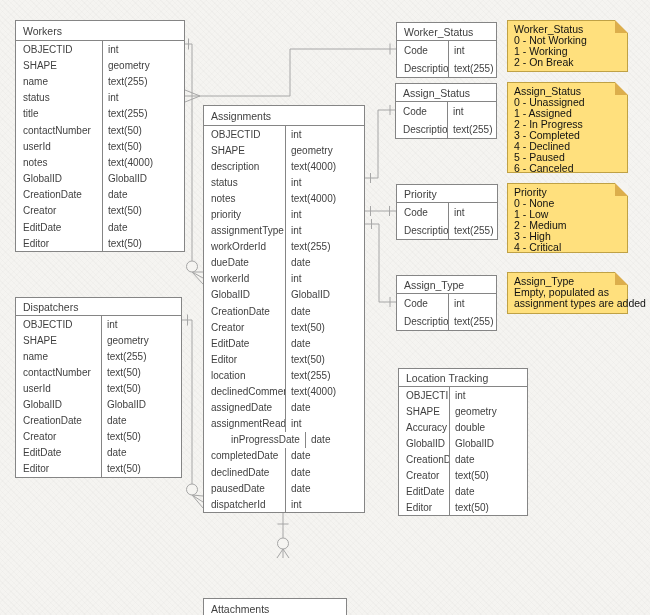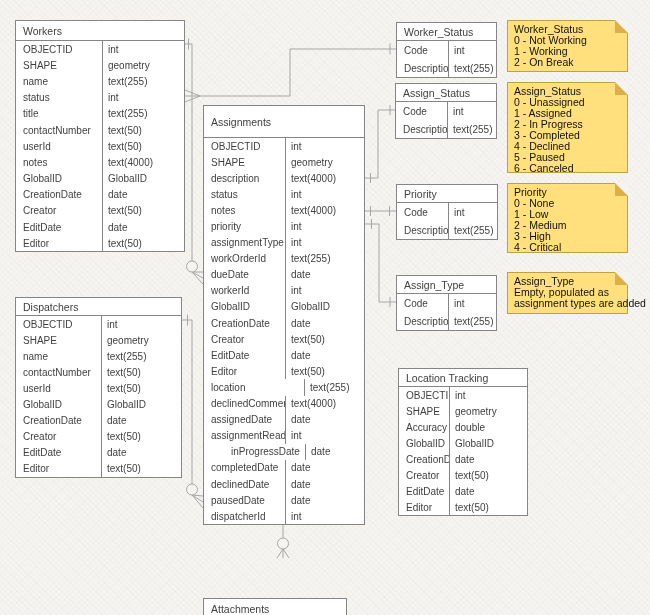--- a/index.html
+++ b/index.html
@@ -190,21 +190,21 @@
           <div class="field-name" style="width: 85px;">EditDate</div>
           <div class="field-type">date</div>
         </div>
         <div class="field-row" style="height: 16.1px;">
           <div class="field-name" style="width: 85px;">Editor</div>
           <div class="field-type">text(50)</div>
         </div>
       </div>
     </div>
     <div class="entity-table" style="left: 203px; top: 105px; width: 162px;">
-      <div class="entity-title" style="height: 32px;">Assignments</div>
+      <div class="entity-title" style="height: 20px;">Assignments</div>
       <div class="entity-body">
         <div class="field-row" style="height: 16.1px;">
           <div class="field-name" style="width: 81px;">OBJECTID</div>
           <div class="field-type">int</div>
         </div>
         <div class="field-row" style="height: 16.1px;">
           <div class="field-name" style="width: 81px;">SHAPE</div>
           <div class="field-type">geometry</div>
         </div>
         <div class="field-row" style="height: 16.1px;">
@@ -252,21 +252,21 @@
           <div class="field-type">text(50)</div>
         </div>
         <div class="field-row" style="height: 16.1px;">
           <div class="field-name" style="width: 81px;">EditDate</div>
           <div class="field-type">date</div>
         </div>
         <div class="field-row" style="height: 16.1px;">
           <div class="field-name" style="width: 81px;">Editor</div>
           <div class="field-type">text(50)</div>
         </div>
-        <div class="field-row" style="height: 16.1px; gap: 19px;">
+        <div class="field-row" style="height: 16.1px;">
           <div class="field-name" style="width: 81px;">location</div>
           <div class="field-type">text(255)</div>
         </div>
         <div class="field-row" style="height: 16.1px;">
           <div class="field-name" style="width: 81px;">declinedComment</div>
           <div class="field-type">text(4000)</div>
         </div>
         <div class="field-row" style="height: 16.1px;">
           <div class="field-name" style="width: 81px;">assignedDate</div>
           <div class="field-type">date</div>

